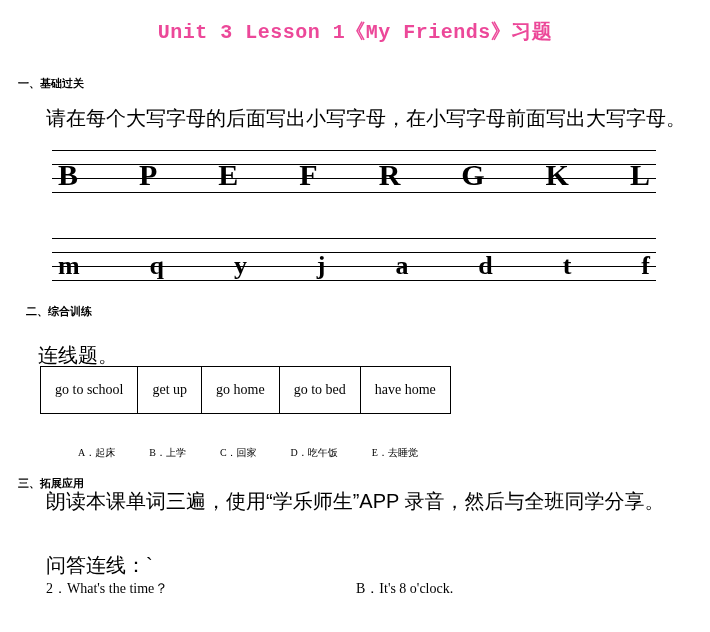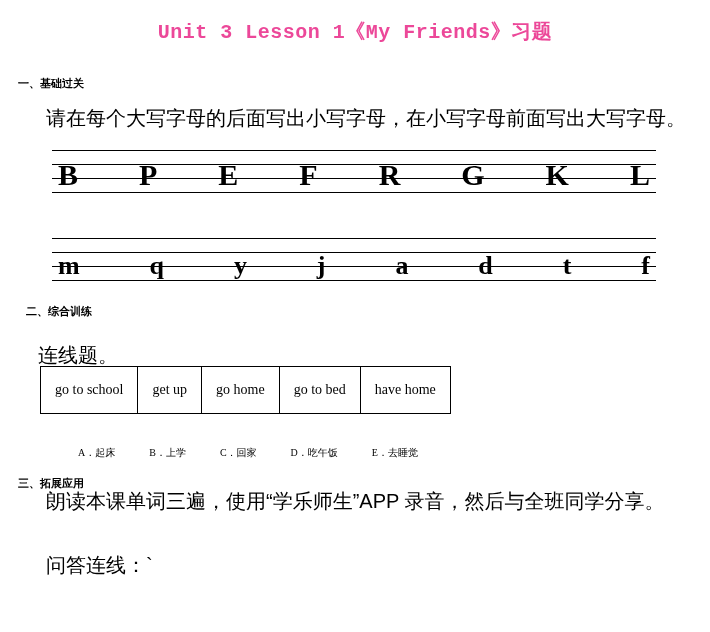--- a/index.html
+++ b/index.html
@@ -201,15 +201,19 @@
     <span>C．回家</span>
     <span>D．吃午饭</span>
     <span>E．去睡觉</span>
   </div>
 
   <div class="section-heading sec3">三、拓展应用</div>
   <div class="body-line instr3a">朗读本课单词三遍，使用“学乐师生”APP 录音，然后与全班同学分享。</div>
   <div class="body-line instr3b">问答连线：`</div>
 
   <div class="qa-list">
+    <div class="qa-row">
+      <span class="qa-q">2．What's the time？</span>
+      <span class="qa-a">B．It's 8 o'clock.</span>
+    </div>
   </div>
 
 </div>
 
 </body></html>

